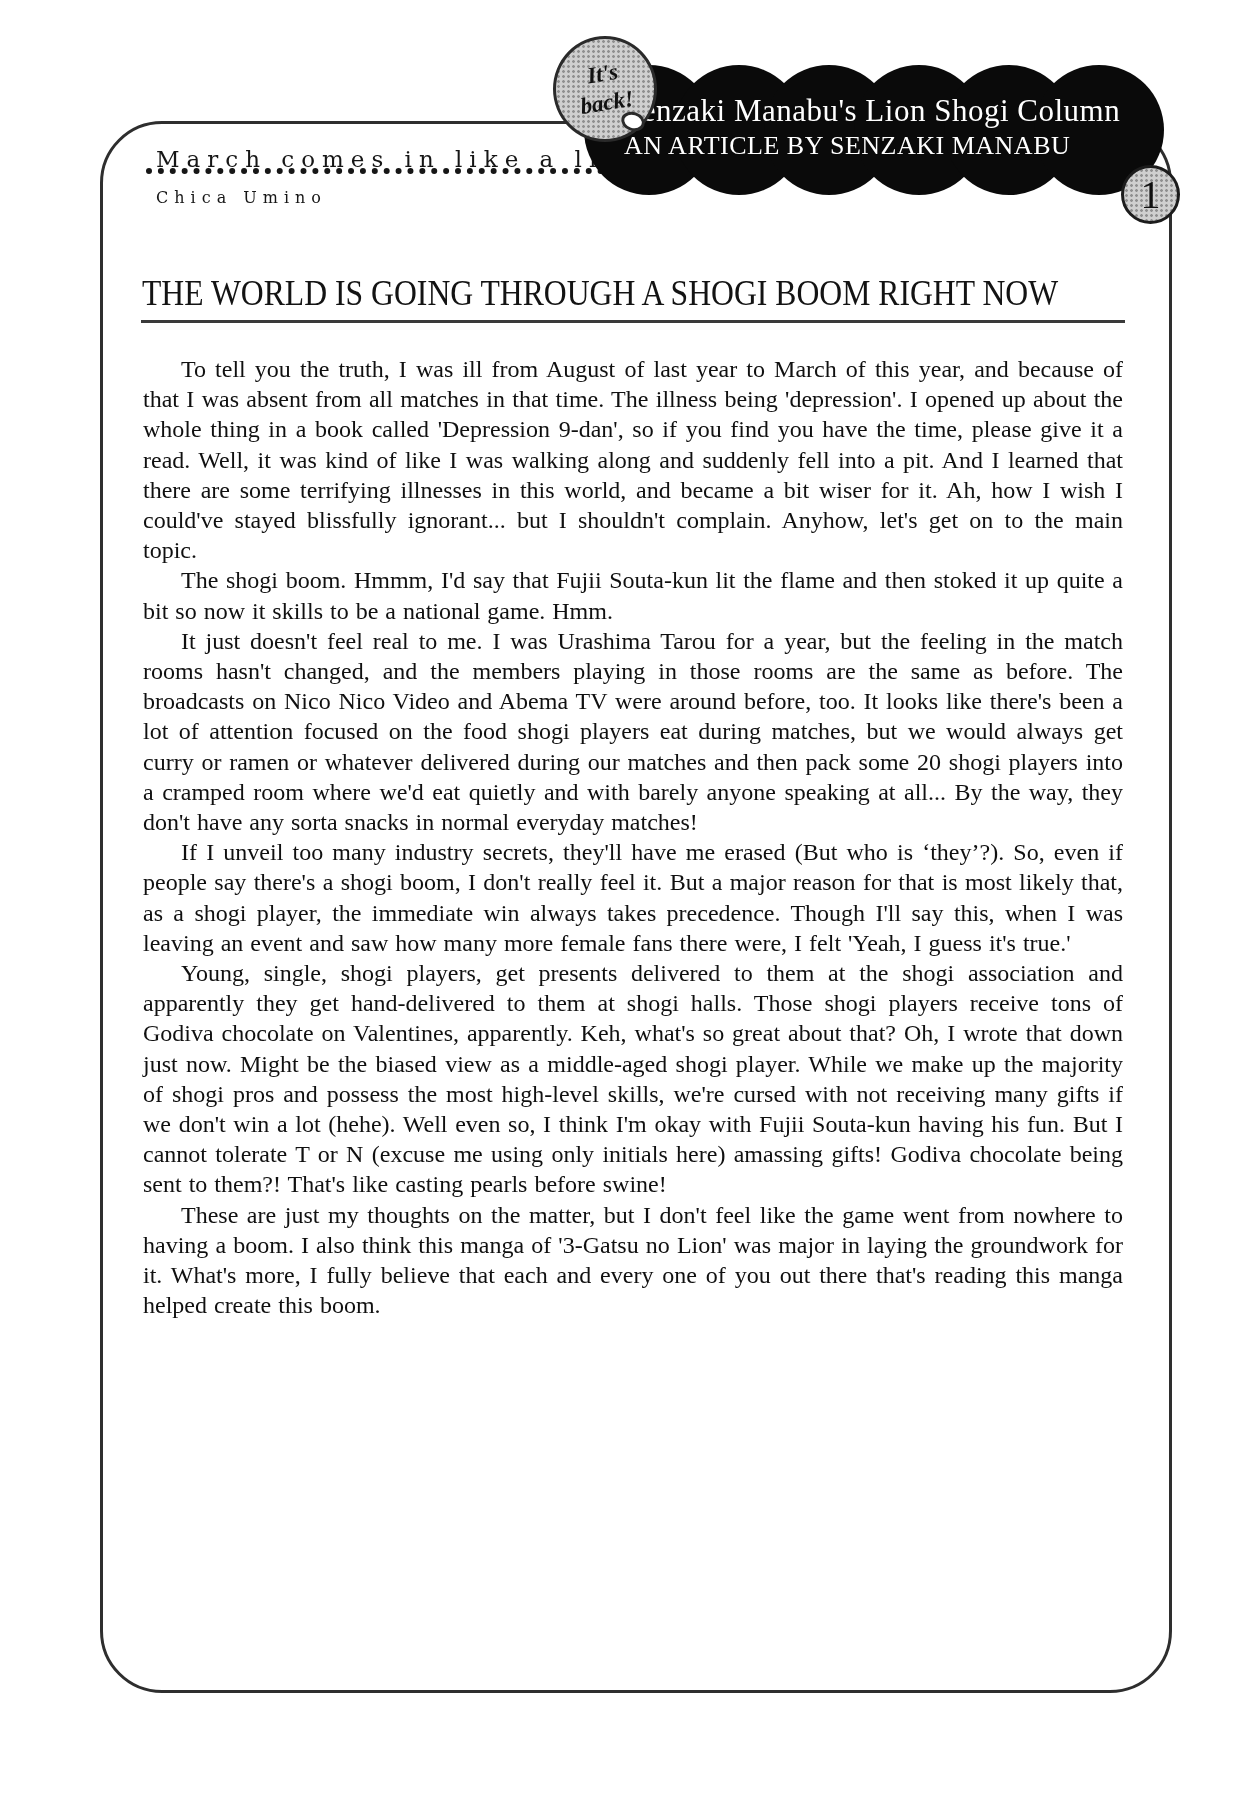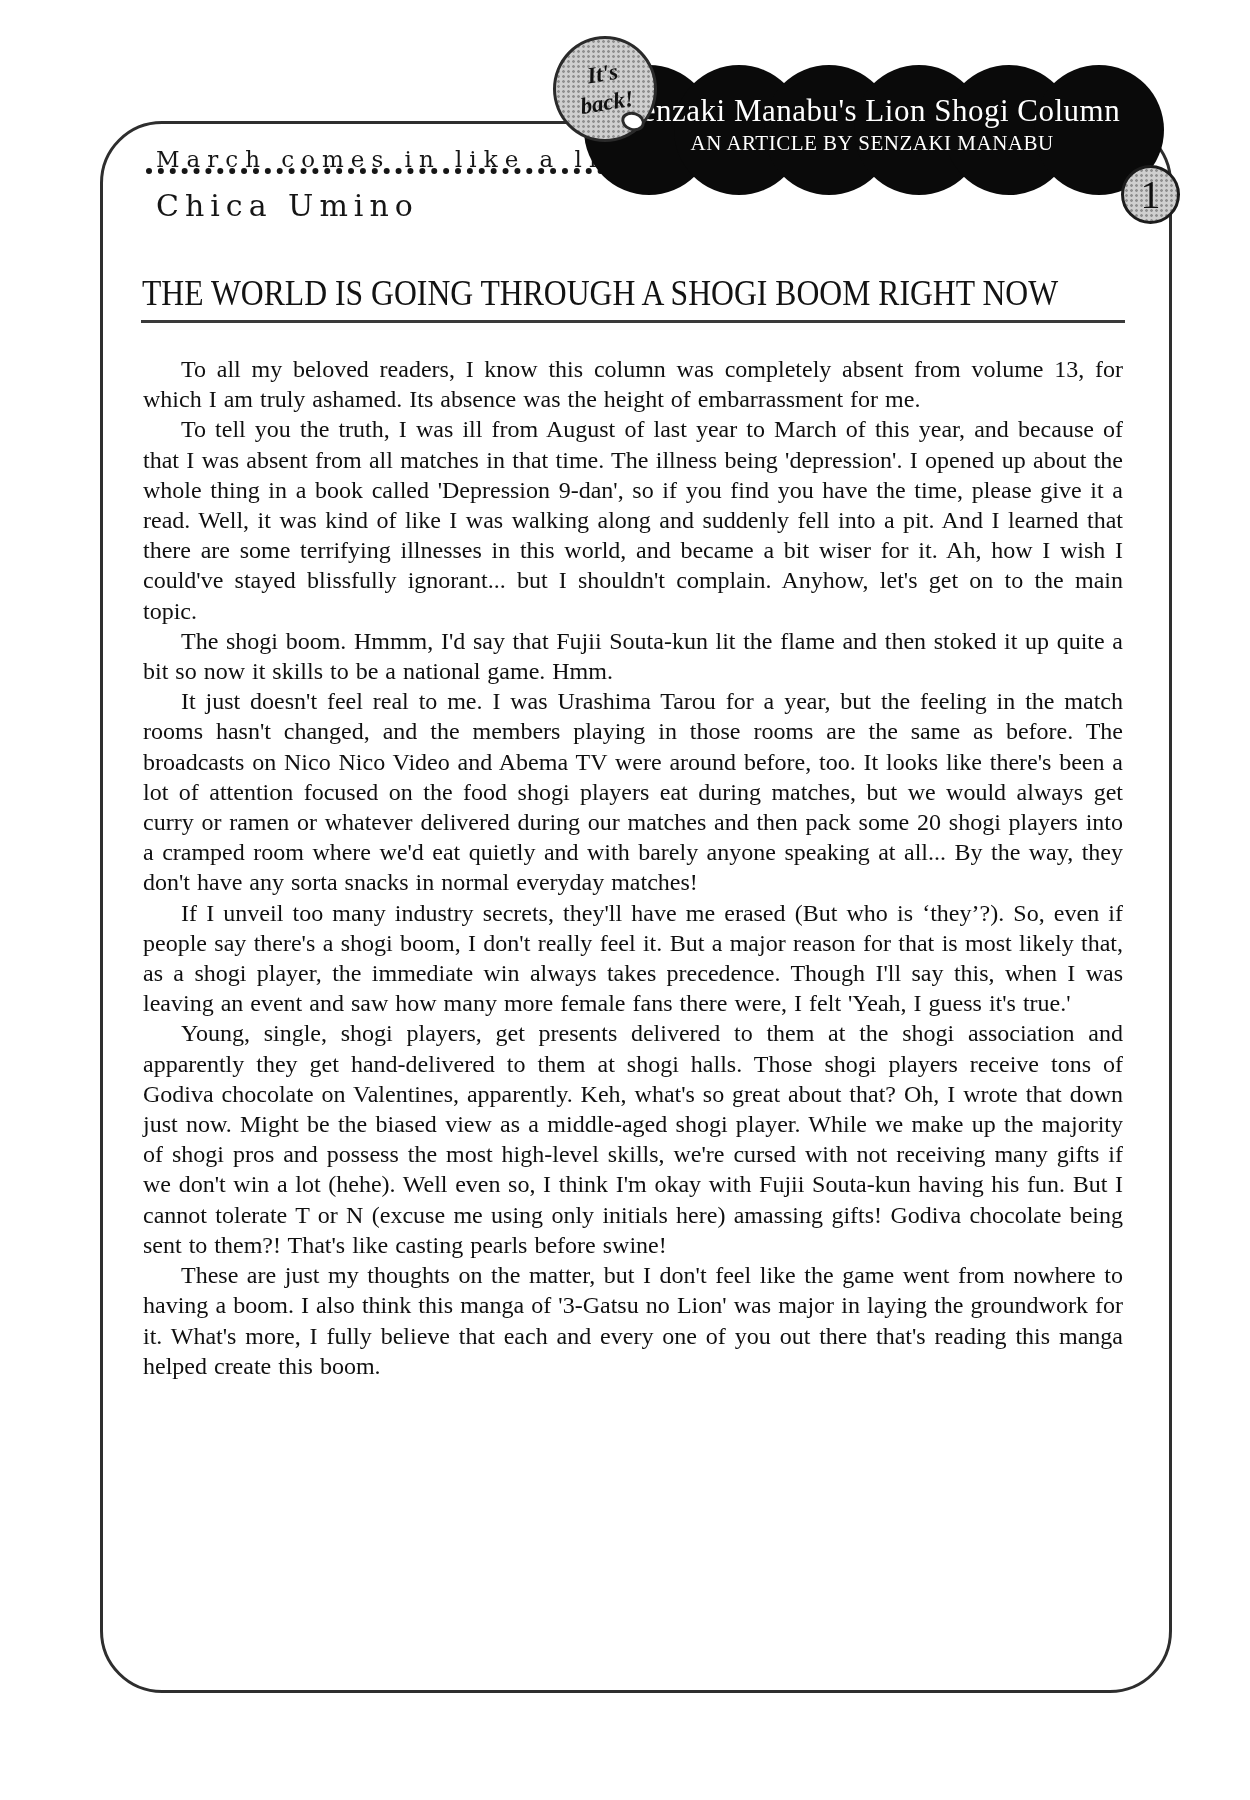--- a/index.html
+++ b/index.html
@@ -16,28 +16,28 @@
   .series-title{
     position:absolute;left:156px;top:146px;z-index:2;
     font-family:"DejaVu Serif", serif;font-size:23px;letter-spacing:7px;color:#161616;
   }
   .dotted-divider{
     position:absolute;left:146px;top:168px;width:458px;height:0;z-index:2;
     border-bottom:6px dotted #161616;
   }
   .author-name{
     position:absolute;left:156px;top:188px;z-index:2;
-    font-family:"DejaVu Serif", serif;font-size:30px;letter-spacing:6px;color:#161616;
+    font-family:"DejaVu Serif", serif;font-size:16px;letter-spacing:6px;color:#161616;
   }
   
   .banner{position:absolute;left:584px;top:60px;width:585px;height:140px;z-index:3;color:#0a0a0a;}
   .banner svg{position:absolute;left:0;top:0;}
   .banner-text{position:absolute;left:40px;top:33px;z-index:4;color:#ffffff;white-space:nowrap;}
   .banner-title{font-size:31px;font-weight:500;letter-spacing:0.5px;}
-  .banner-subtitle{font-size:21px;letter-spacing:0.5px;margin-top:2px;text-align:center;}
+  .banner-subtitle{font-size:26px;letter-spacing:0.5px;margin-top:2px;}
   
   .halftone{
     background-color:#cfcfcf;
     background-image:radial-gradient(#8f8f8f 1.1px, rgba(0,0,0,0) 1.6px);
     background-size:5px 5px;
   }
   
   .issue-badge{
     position:absolute;left:1121px;top:165px;width:59px;height:59px;z-index:5;
     border:3px solid #1c1c1c;border-radius:50%;box-sizing:border-box;
@@ -110,21 +110,20 @@
   </div>
 
   <div class="issue-badge halftone">1</div>
 
   <div class="headline">
     <span>THE WORLD IS GOING THROUGH A SHOGI BOOM RIGHT NOW</span>
   </div>
   <div class="headline-rule"></div>
 
   <div class="article-body">
-    <p>To all my beloved readers, I know this column was completely absent from volume 13, for which I am truly ashamed. Its absence was the height of embarrassment for me.</p>
     <p>To tell you the truth, I was ill from August of last year to March of this year, and because of that I was absent from all matches in that time. The illness being 'depression'. I opened up about the whole thing in a book called 'Depression 9-dan', so if you find you have the time, please give it a read. Well, it was kind of like I was walking along and suddenly fell into a pit. And I learned that there are some terrifying illnesses in this world, and became a bit wiser for it. Ah, how I wish I could've stayed blissfully ignorant... but I shouldn't complain. Anyhow, let's get on to the main topic.</p>
     <p>The shogi boom. Hmmm, I'd say that Fujii Souta-kun lit the flame and then stoked it up quite a bit so now it skills to be a national game. Hmm.</p>
     <p>It just doesn't feel real to me. I was Urashima Tarou for a year, but the feeling in the match rooms hasn't changed, and the members playing in those rooms are the same as before. The broadcasts on Nico Nico Video and Abema TV were around before, too. It looks like there's been a lot of attention focused on the food shogi players eat during matches, but we would always get curry or ramen or whatever delivered during our matches and then pack some 20 shogi players into a cramped room where we'd eat quietly and with barely anyone speaking at all... By the way, they don't have any sorta snacks in normal everyday matches!</p>
     <p>If I unveil too many industry secrets, they'll have me erased (But who is ‘they’?). So, even if people say there's a shogi boom, I don't really feel it. But a major reason for that is most likely that, as a shogi player, the immediate win always takes precedence. Though I'll say this, when I was leaving an event and saw how many more female fans there were, I felt 'Yeah, I guess it's true.'</p>
     <p>Young, single, shogi players, get presents delivered to them at the shogi association and apparently they get hand-delivered to them at shogi halls. Those shogi players receive tons of Godiva chocolate on Valentines, apparently. Keh, what's so great about that? Oh, I wrote that down just now. Might be the biased view as a middle-aged shogi player. While we make up the majority of shogi pros and possess the most high-level skills, we're cursed with not receiving many gifts if we don't win a lot (hehe). Well even so, I think I'm okay with Fujii Souta-kun having his fun. But I cannot tolerate T or N (excuse me using only initials here) amassing gifts! Godiva chocolate being sent to them?! That's like casting pearls before swine!</p>
     <p>These are just my thoughts on the matter, but I don't feel like the game went from nowhere to having a boom. I also think this manga of '3-Gatsu no Lion' was major in laying the groundwork for it. What's more, I fully believe that each and every one of you out there that's reading this manga helped create this boom.</p>
   </div>
 
 </div>
 

